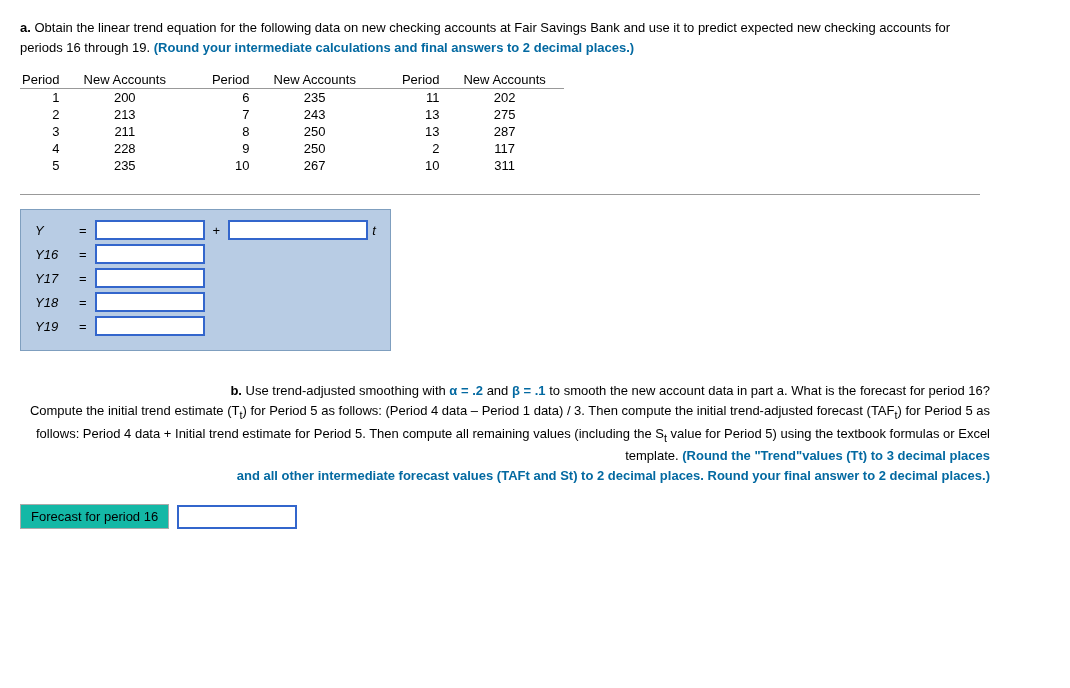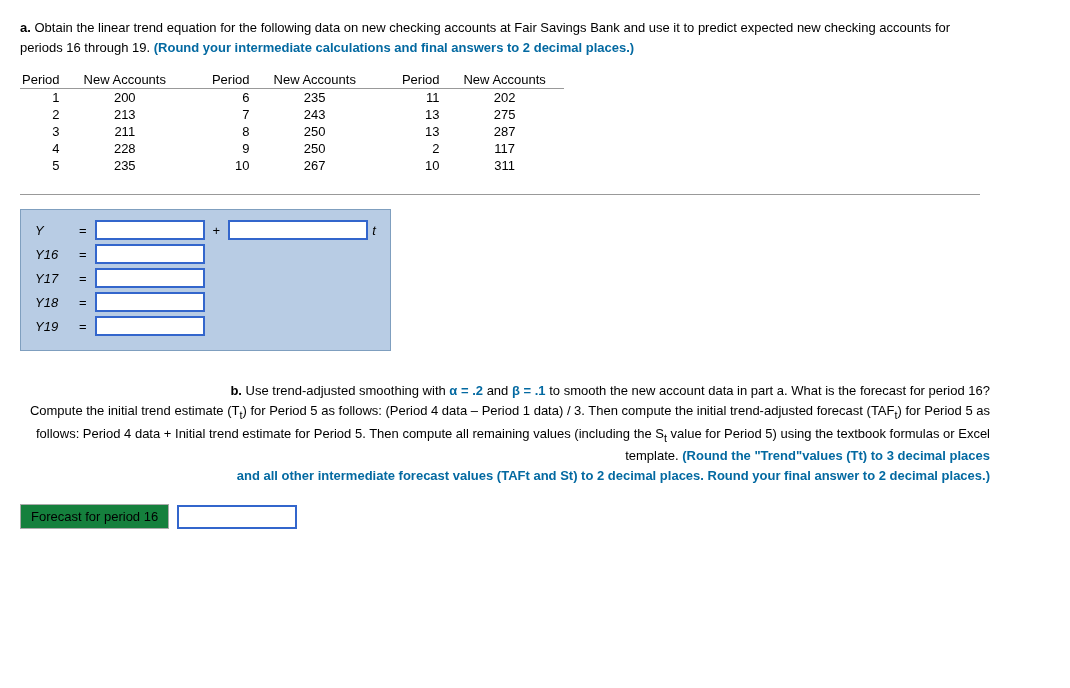--- a/index.html
+++ b/index.html
@@ -106,21 +106,21 @@
     }
 
     
     .forecast-row {
       display: flex;
       align-items: center;
       gap: 8px;
       margin-top: 8px;
     }
     .forecast-label-box {
-      background: #15803d;
+      background: #14b8a6;
       border: 1px solid #aaa;
       padding: 4px 10px;
       font-size: 13px;
       min-width: 140px;
     }
     .forecast-input {
       width: 120px;
       height: 24px;
       border: 2px solid #3366cc;
       background: #fff;

